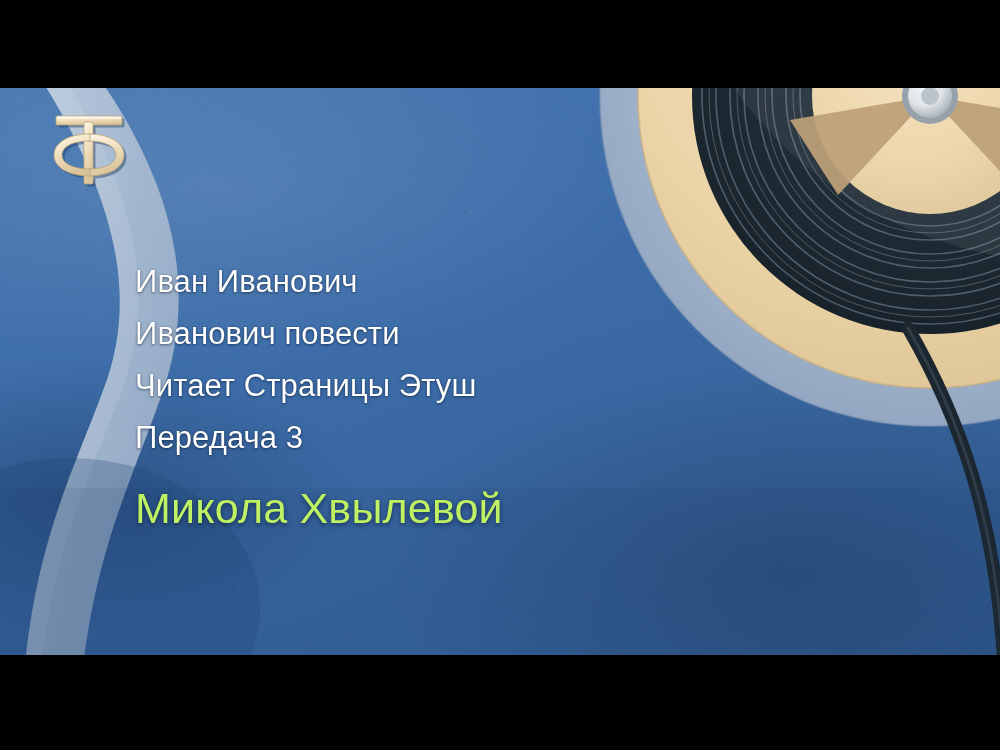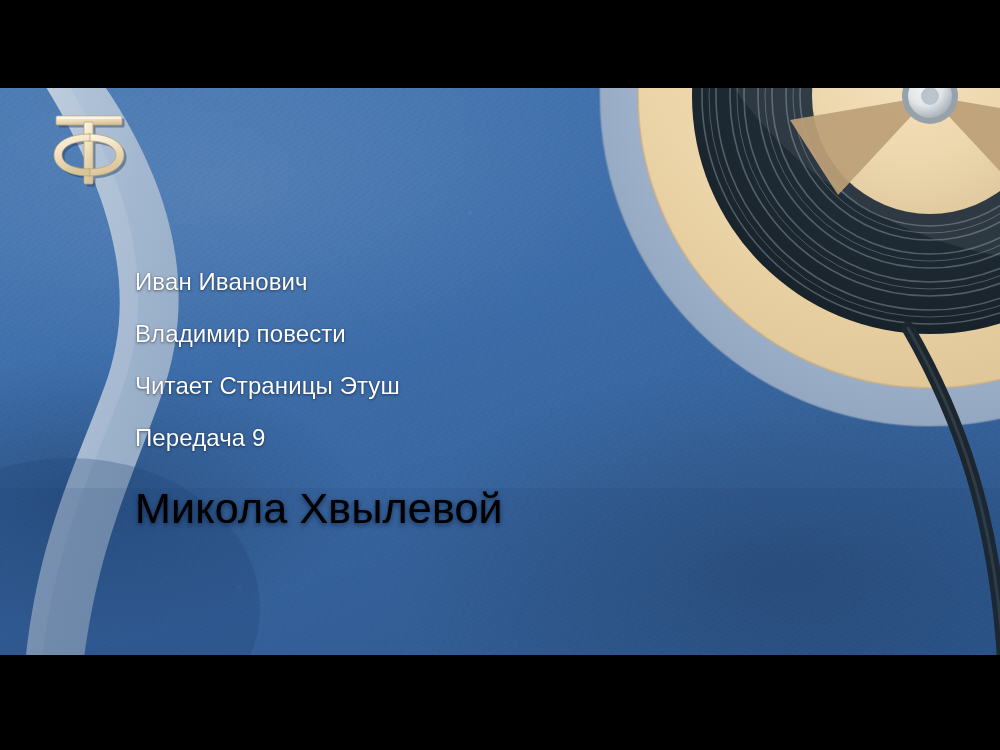--- a/index.html
+++ b/index.html
@@ -61,32 +61,32 @@
   
   .art { position:absolute; inset:0; width:100%; height:100%; }
 
   
   .text-block {
     position:absolute;
     left:135px; top:168px;
     width:640px;
   }
   .sub-line {
-    font-size:24px;
+    font-size:31px;
     line-height:52px;
     color:#ffffff;
     letter-spacing:.1px;
     white-space:nowrap;
     text-shadow:0 1px 3px rgba(0,20,50,.55), 0 0 1px rgba(0,0,0,.4);
   }
   .title-line {
     margin-top:18px;
     font-size:43px;
     line-height:52px;
-    color:#000000;
+    color:#bef264;
     letter-spacing:.2px;
     white-space:nowrap;
     text-shadow:0 2px 5px rgba(0,20,50,.6), 0 0 1px rgba(0,0,0,.4);
   }
 
   
   .logo {
     position:absolute;
     left:48px; top:20px;
     width:92px; height:86px;
@@ -238,23 +238,23 @@
           <path d="M 40,26 C 64,26 76,36 76,47 C 76,58 64,68 40,68 L 40,61 C 58,61 68,55 68,47 C 68,39 58,33 40,33 Z"></path>
           <path d="M 42,26 C 18,26 6,36 6,47 C 6,58 18,68 42,68 L 42,61 C 24,61 14,55 14,47 C 14,39 24,33 42,33 Z"></path>
         </g>
 
         <rect x="9" y="8.5" width="64" height="2.5" rx="1" fill="#ffffff" opacity=".55"></rect>
       </g>
     </svg>
 
     <div class="text-block">
       <div class="sub-line">Иван Иванович</div>
-      <div class="sub-line">Владимир повести</div>
+      <div class="sub-line">Иванович повести</div>
       <div class="sub-line">Читает Страницы Этуш</div>
-      <div class="sub-line">Передача 9</div>
+      <div class="sub-line">Передача 3</div>
       <div class="title-line">Микола Хвылевой</div>
     </div>
 
   </div>
 
   <div class="bar bar-top"></div>
   <div class="bar bar-bottom"></div>
 
 </div>
 

